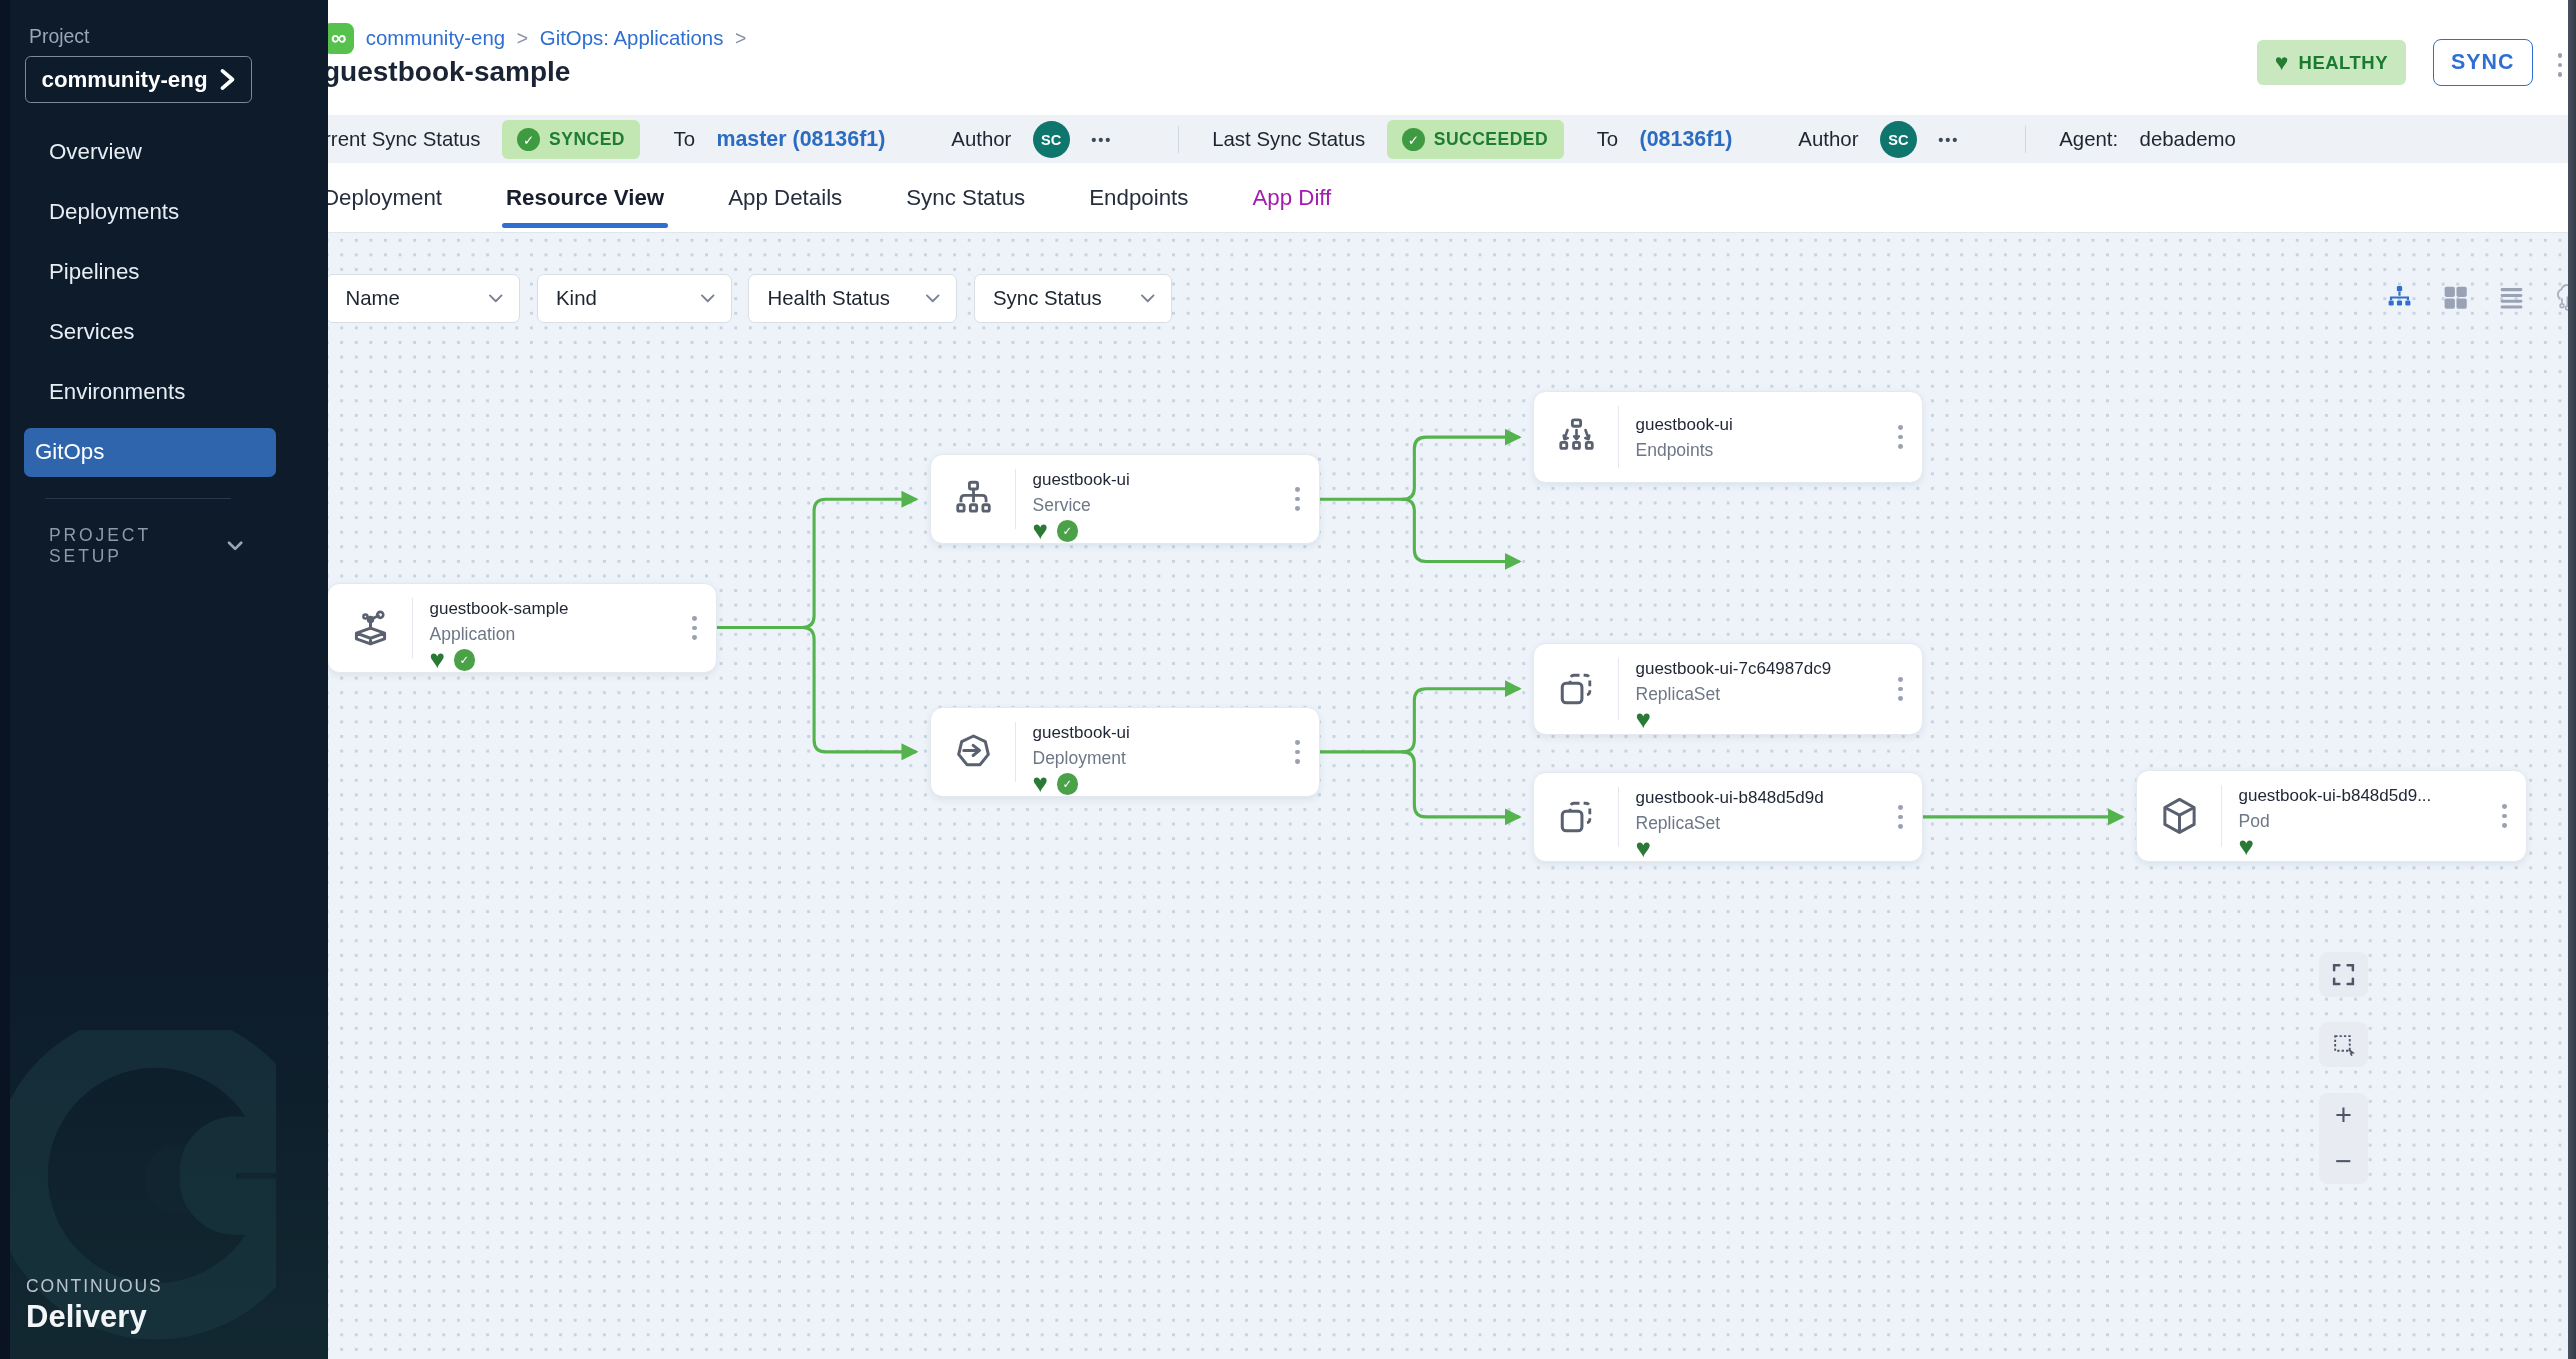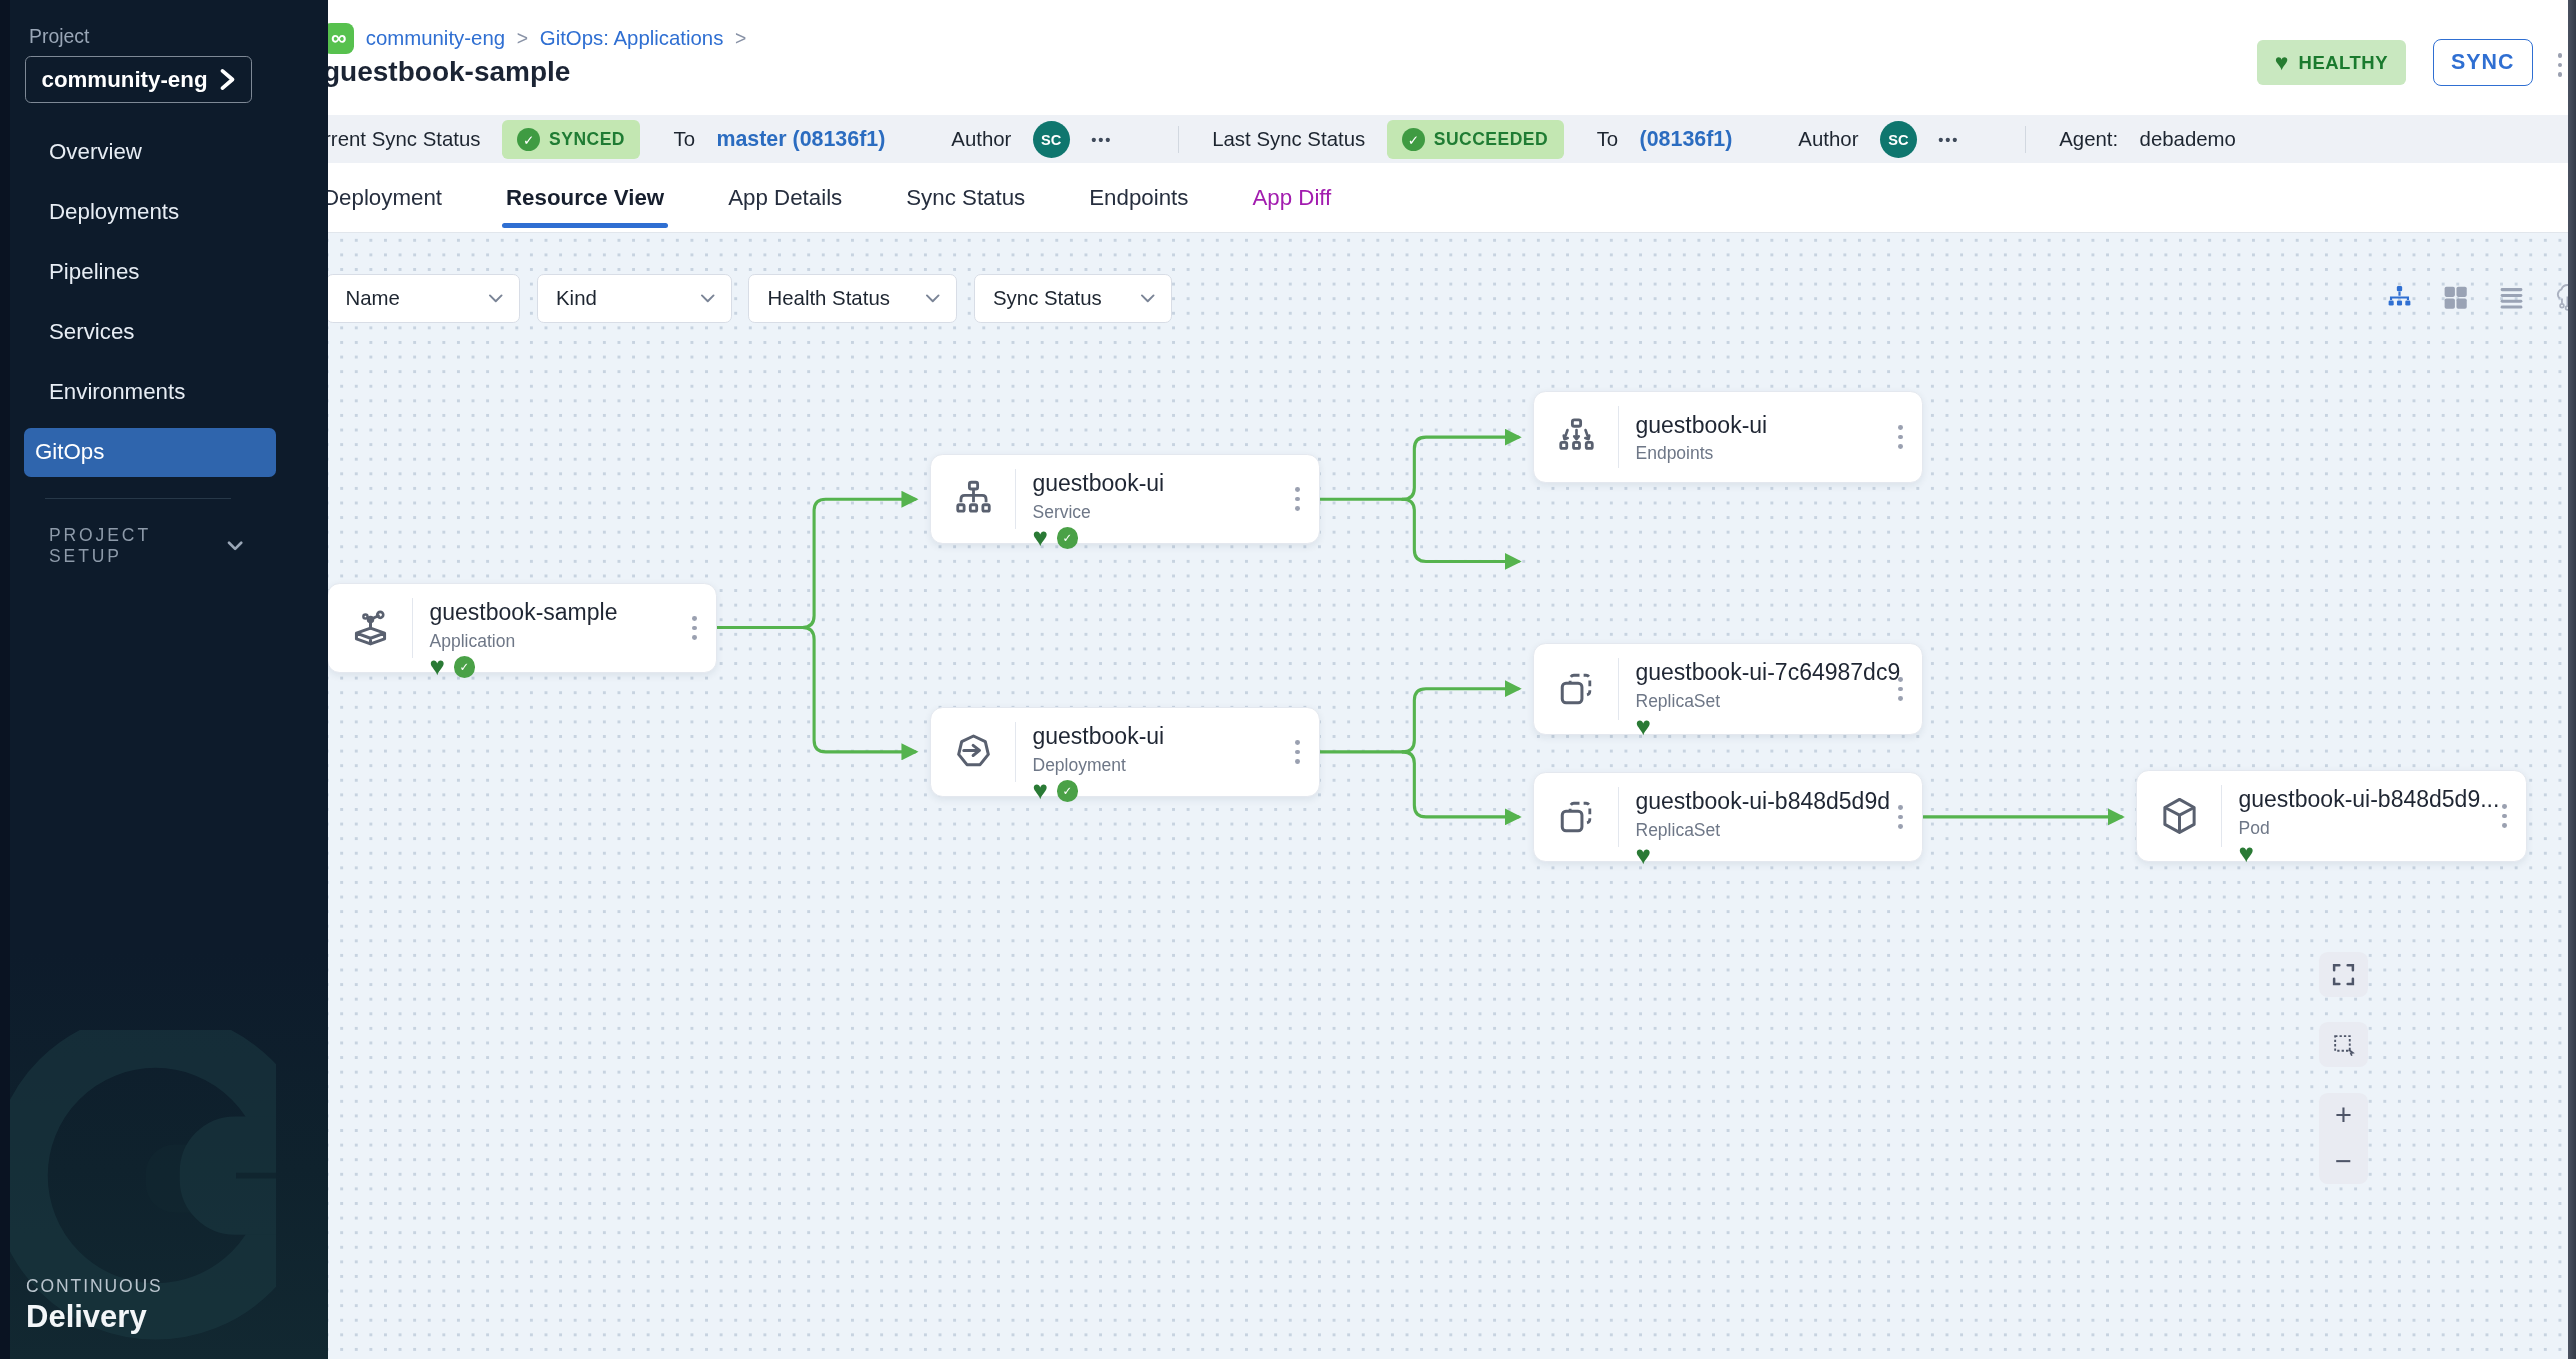--- a/index.html
+++ b/index.html
@@ -80,21 +80,21 @@
   .view-toggles { position:absolute; top:49px; left:2108px; display:flex; gap:25px; align-items:center; }
   .vt-btn { width:31px; height:31px; display:flex; align-items:center; justify-content:center; cursor:pointer; }
 
   
   .node { position:absolute; background:#fff; border:1px solid #e4e8ef; border-radius:12.6px;
     box-shadow:0 2.9px 7.8px rgba(30,50,80,0.08); display:flex; cursor:pointer; }
   .node .icon-cell { width:84px; flex:none; display:flex; align-items:center; justify-content:center; }
   .node .body { flex:1; border-left:1px solid #e3e7ee; margin:13.6px 0; padding:1.9px 0 0 16.5px; display:flex;
     flex-direction:column; justify-content:flex-start; }
   .node.center .body { justify-content:center; }
-  .node .title { font-size:23px; color:#1f2633; white-space:nowrap; }
+  .node .title { font-size:17px; color:#1f2633; white-space:nowrap; }
   .node .kind { font-size:17.5px; color:#6e7787; margin-top:4.9px; }
   .node .statuses { display:flex; align-items:center; gap:8.7px; margin-top:3.9px; height:25px; }
   .heart { color:#2a7a35; font-size:26px; line-height:21.4px; }
   .node .check-circle { width:21.4px; height:21.4px; font-size:11.7px; background:#4aa147; }
   .kebab { position:absolute; right:13.6px; top:50%; transform:translateY(-50%); display:flex; flex-direction:column; gap:4.9px; padding:5.8px; cursor:pointer; }
   .kebab i { width:4.9px; height:4.9px; border-radius:50%; background:#9aa0b0; }
 
   .n0{left:51px;  top:350px; width:390px; height:90px}
   .n1{left:654px; top:221px; width:390px; height:90px}
   .n2{left:654px; top:474px; width:390px; height:90px}

